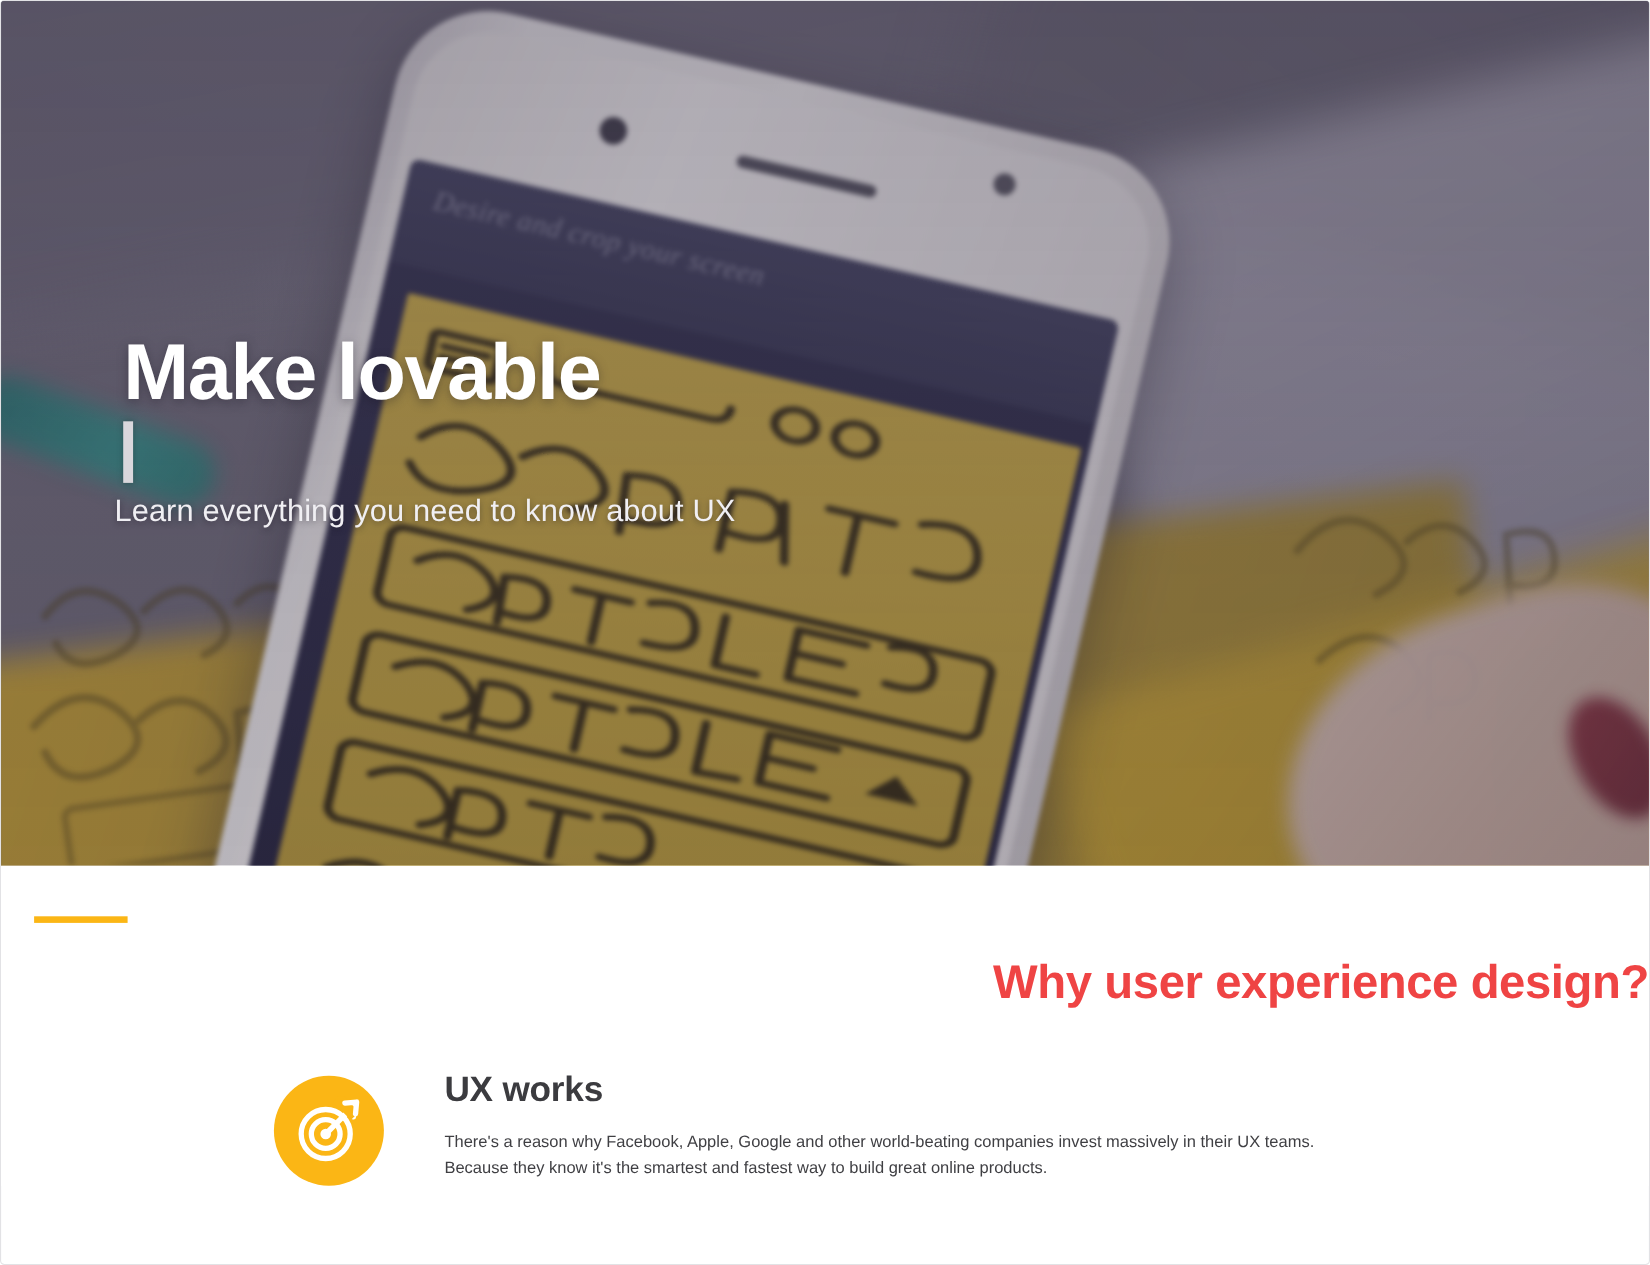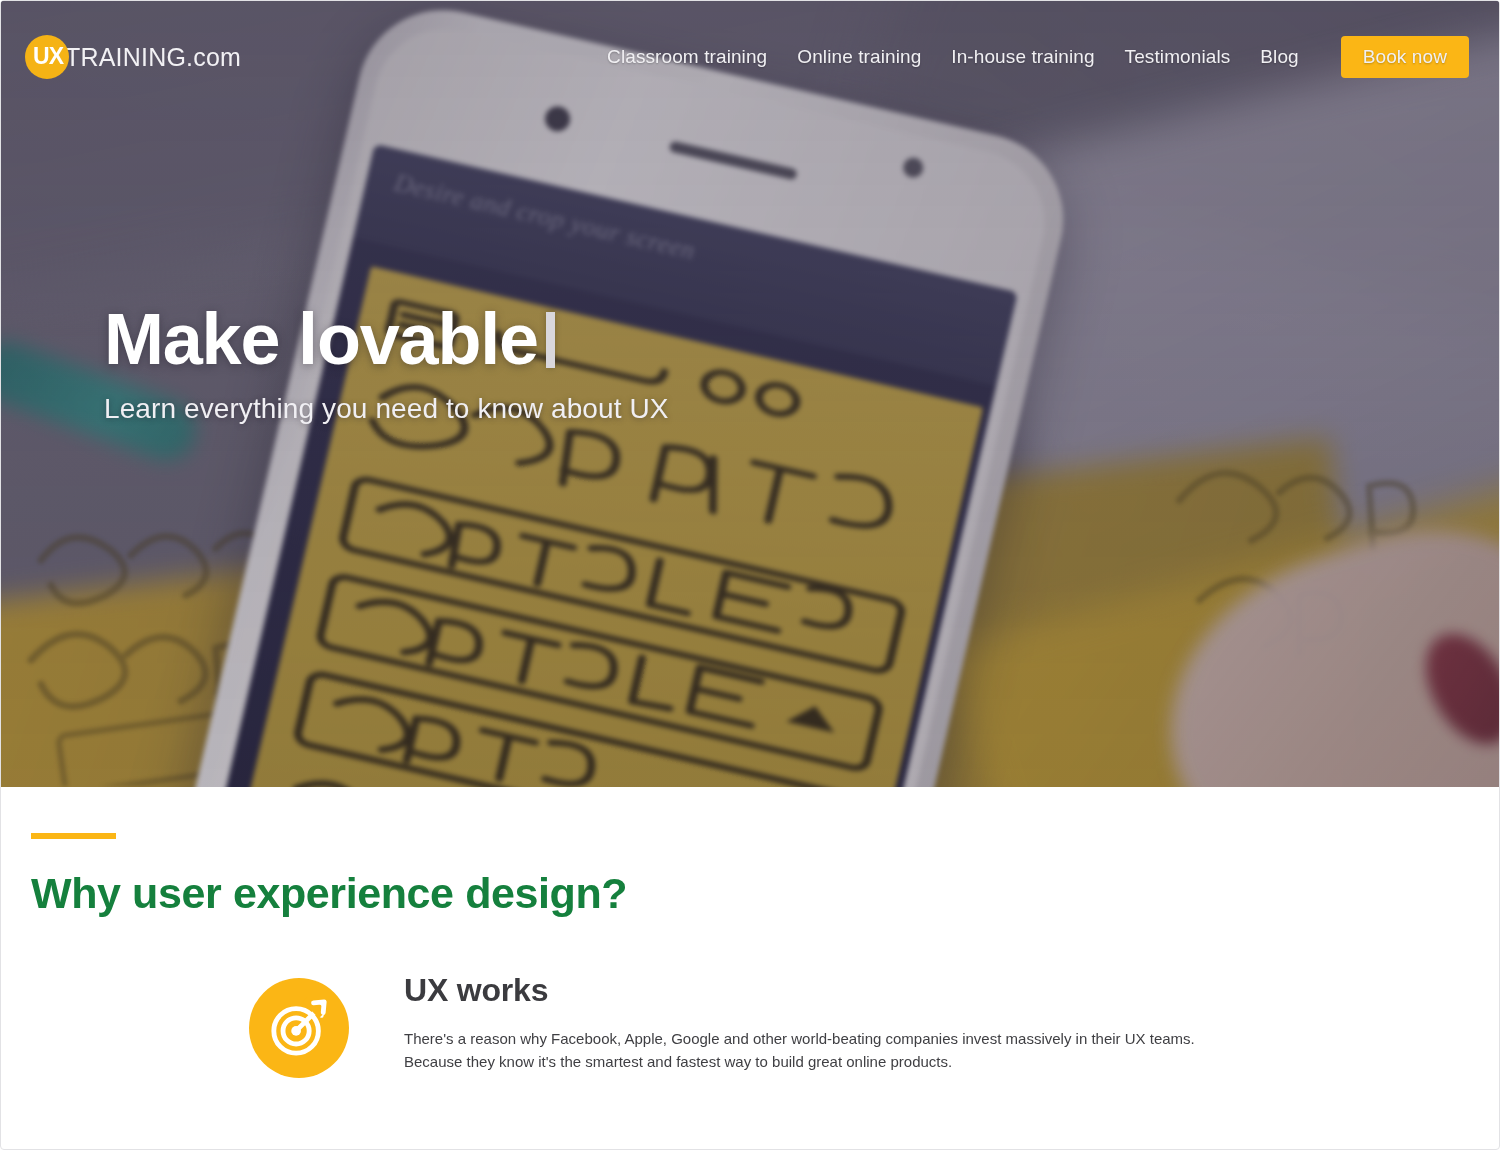--- a/index.html
+++ b/index.html
@@ -347,20 +347,21 @@
   .hero-title {
     margin: 0;
     font-size: 72px;
     font-weight: 700;
     line-height: 1.08;
     color: #ffffff;
     letter-spacing: -1.2px;
     text-shadow: 0 2px 10px rgba(20,16,30,.35);
     display: flex;
     align-items: baseline;
+    flex-direction: column;
   }
   .hero-title .accent { color: #FBB615; }
   .caret {
     display: inline-block;
     width: 9px;
     height: 56px;
     background: #d9d7dc;
     margin-left: 8px;
     position: relative;
     top: 4px;
@@ -383,23 +384,24 @@
   }
   .accent-rule {
     width: 85px;
     height: 6px;
     background: #FBB615;
     margin-left: 30px;
   }
   .section-title {
     margin: 30px 0 0 30px;
     font-size: 43px;
-    color: #15803d;
+    color: #ef4444;
     font-weight: 700;
     letter-spacing: -.4px;
+    text-align: right;
   }
 
   .feature {
     display: flex;
     align-items: flex-start;
     margin: 52px 0 0 248px;
     max-width: 1010px;
   }
   .feature-icon {
     flex: 0 0 auto;
@@ -530,37 +532,20 @@
           </div>
         </div>
       </div>
 
       <div class="thumb"></div>
       <div class="nail"></div>
 
       <div class="hero-tint"></div>
     </div>
 
-    <div class="header">
-      <a class="logo" href="#">
-        <span class="logo-badge">
-          <span class="lx">UX</span>
-        </span>
-        <span class="logo-word">TRAINING.com</span>
-      </a>
-
-      <nav class="nav">
-        <a href="#">Classroom training</a>
-        <a href="#">Online training</a>
-        <a href="#">In-house training</a>
-        <a href="#">Testimonials</a>
-        <a href="#">Blog</a>
-        <a class="book-btn" href="#">Book now</a>
-      </nav>
-    </div>
 
     <div class="hero-copy">
       <h1 class="hero-title">
         <span>Make lovable </span>
         <span class="caret"></span>
       </h1>
       <p class="hero-sub">Learn everything you need to know about UX</p>
     </div>
 
   </div>

